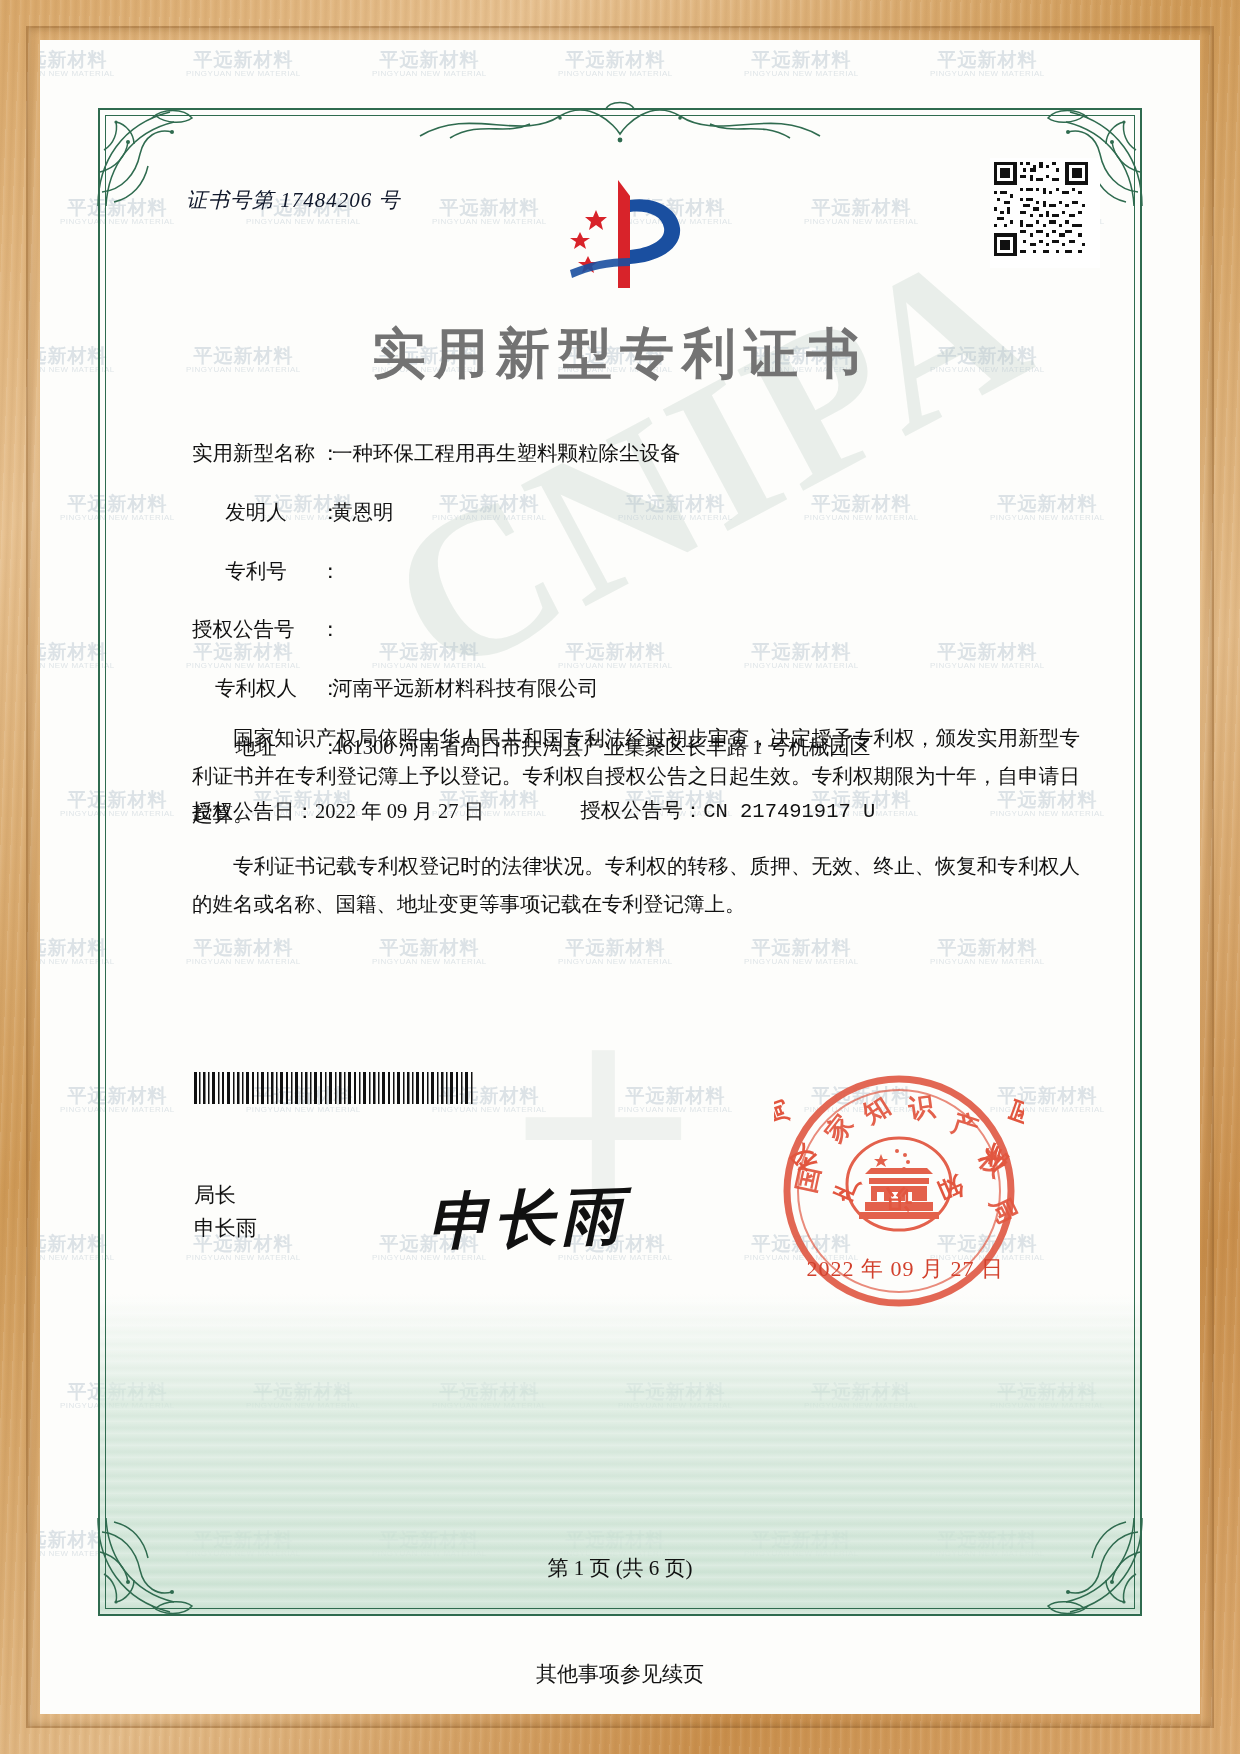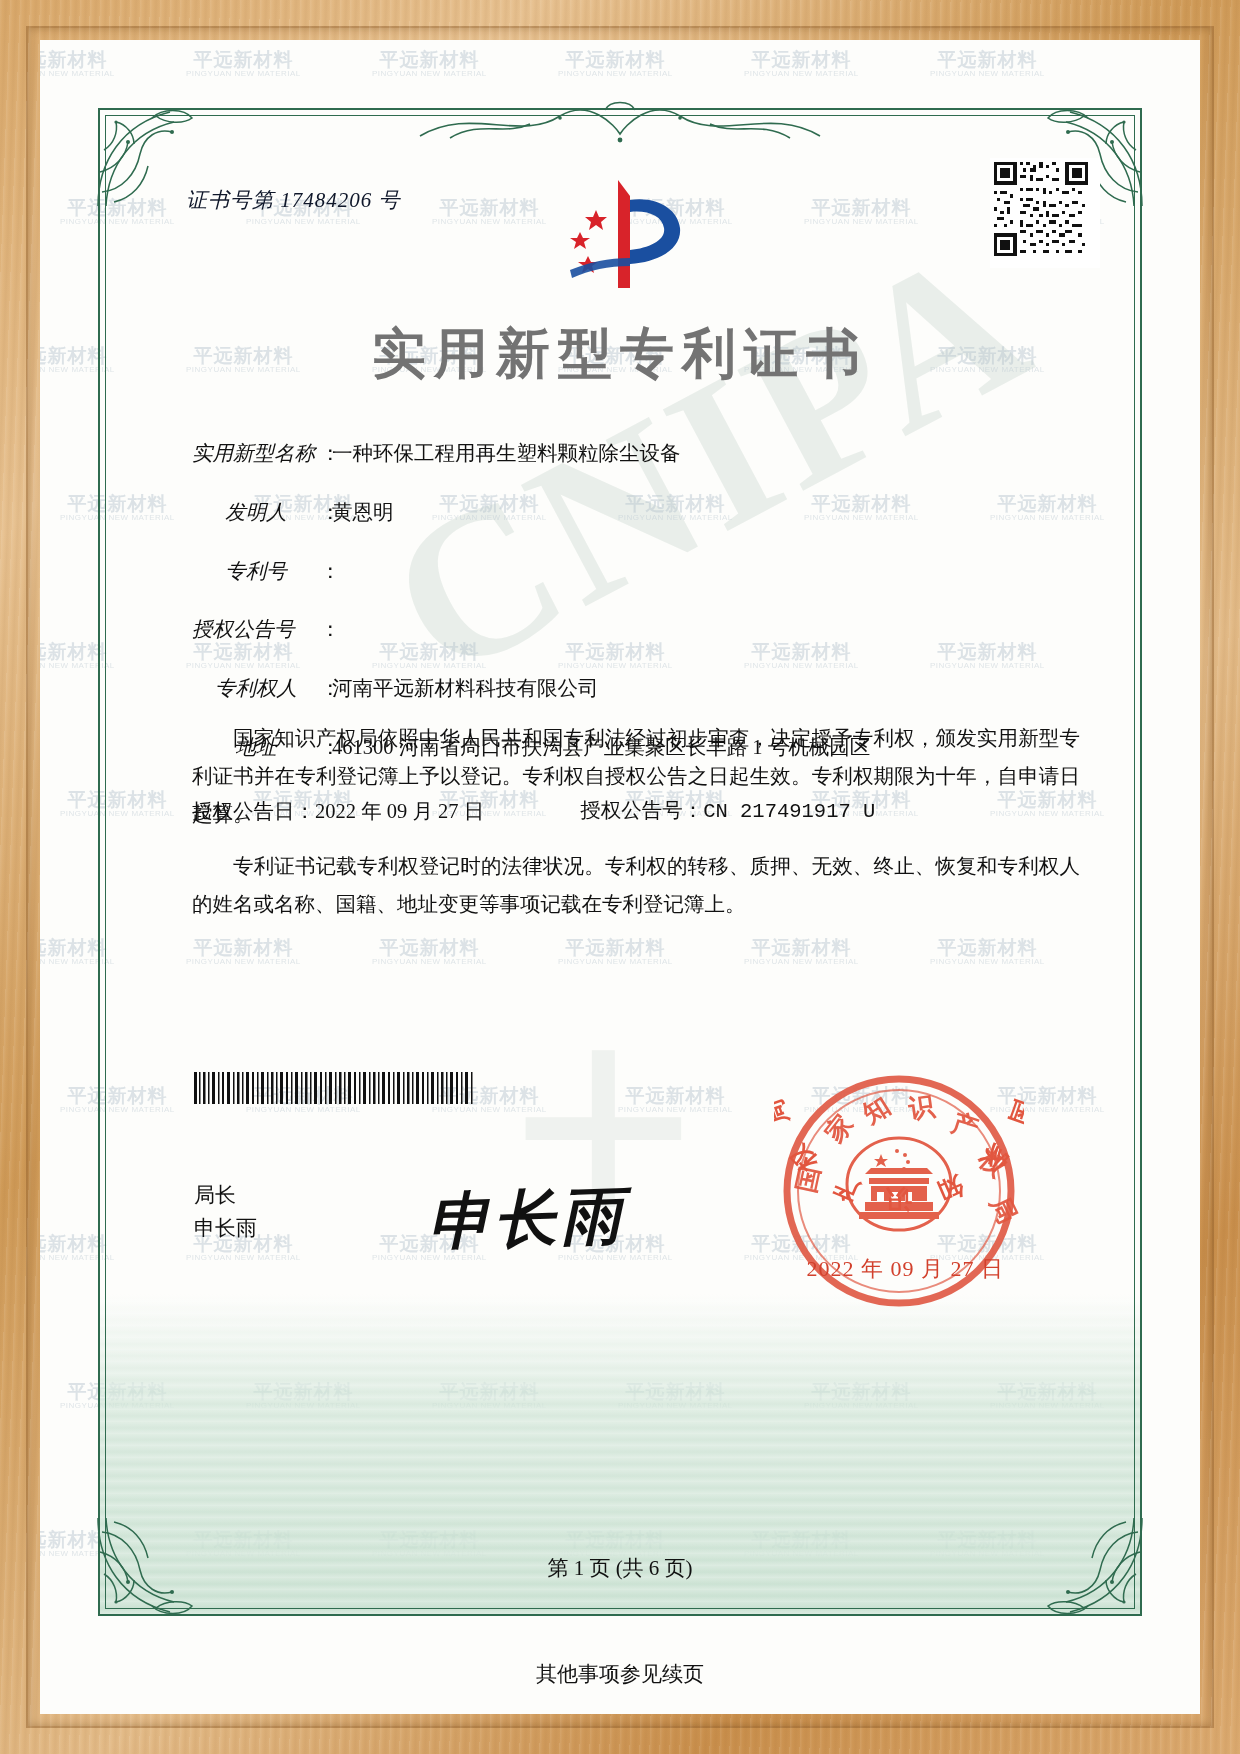--- a/index.html
+++ b/index.html
@@ -140,21 +140,20 @@
   .field{
     display:flex;
     margin-bottom:27px;
     align-items:flex-start;
   }
   .f-label{
     width:128px;
     flex:0 0 128px;
     letter-spacing:0px;
     white-space:nowrap;
-    font-style:italic;
   }
   .f-label.spread{
     display:flex;
     justify-content:center;
   }
   .f-colon{width:12px;flex:0 0 12px;}
   .f-value{flex:1;word-break:break-all;}
   .row-two{
     display:flex;
     margin-bottom:10px;

